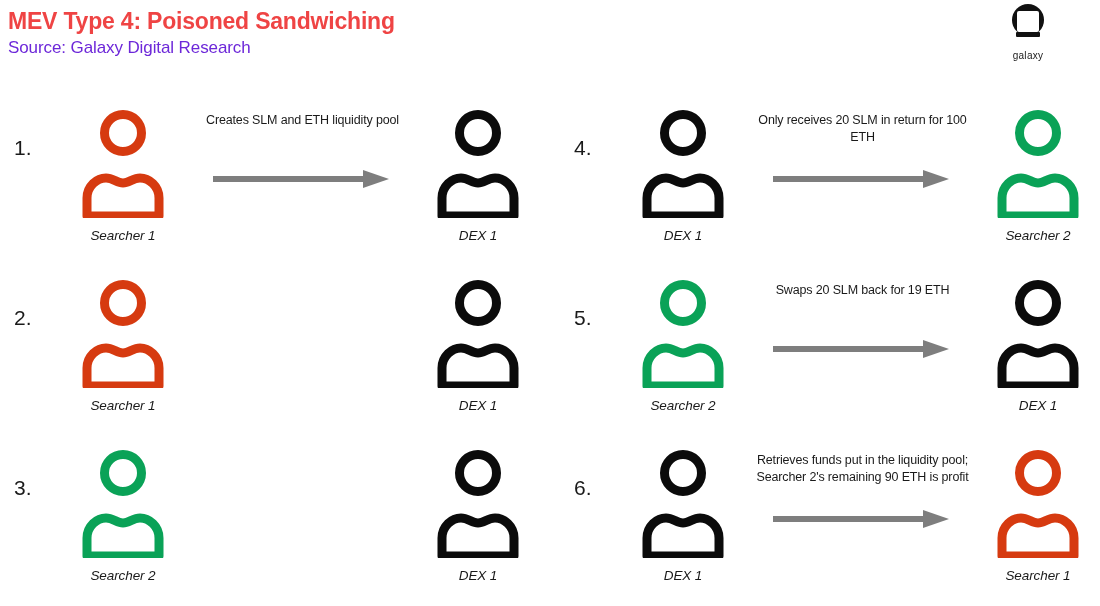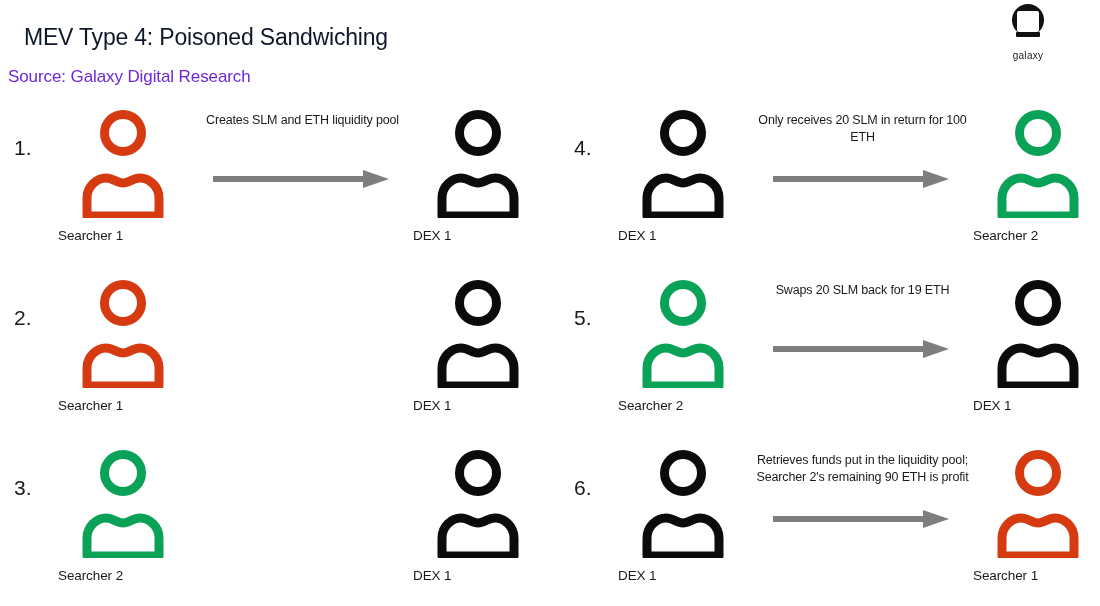--- a/index.html
+++ b/index.html
@@ -19,25 +19,25 @@
 
   
   #header {
     position: absolute;
     top: 8px;
     left: 8px;
     width: 900px;
   }
   #title {
     font-size: 23px;
-    font-weight: 400;
+    font-weight: 700;
     letter-spacing: -0.2px;
-    color: #0f172a;
+    color: #ef4444;
     line-height: 1.18;
-    margin: 16px;
+    margin: 0;
     white-space: nowrap;
   }
   #source {
     font-size: 17px;
     font-weight: 400;
     letter-spacing: -0.1px;
     color: #6d28d9;
     line-height: 1.2;
     margin: 3px 0 0 0;
     white-space: nowrap;
@@ -117,20 +117,22 @@
     font-size: 21px;
     font-weight: 400;
     color: #1a1a1a;
   }
 
   
   .actor {
     position: absolute;
     top: 12px;
     width: 130px;
+    text-align: center;
+    font-style: italic;
   }
   .actor.from { left: 58px; }
   .actor.to   { left: 413px; }
 
   .actor-caption {
     font-size: 13.5px;
     color: #1a1a1a;
     letter-spacing: -0.1px;
     margin-top: 10px;
     white-space: nowrap;

